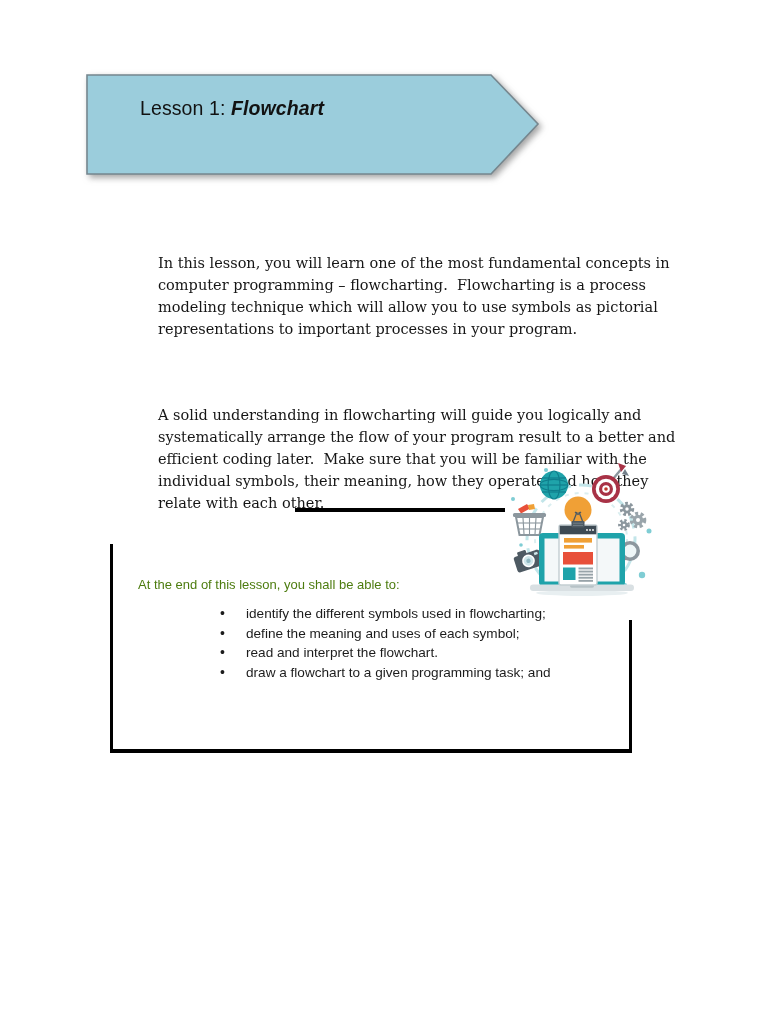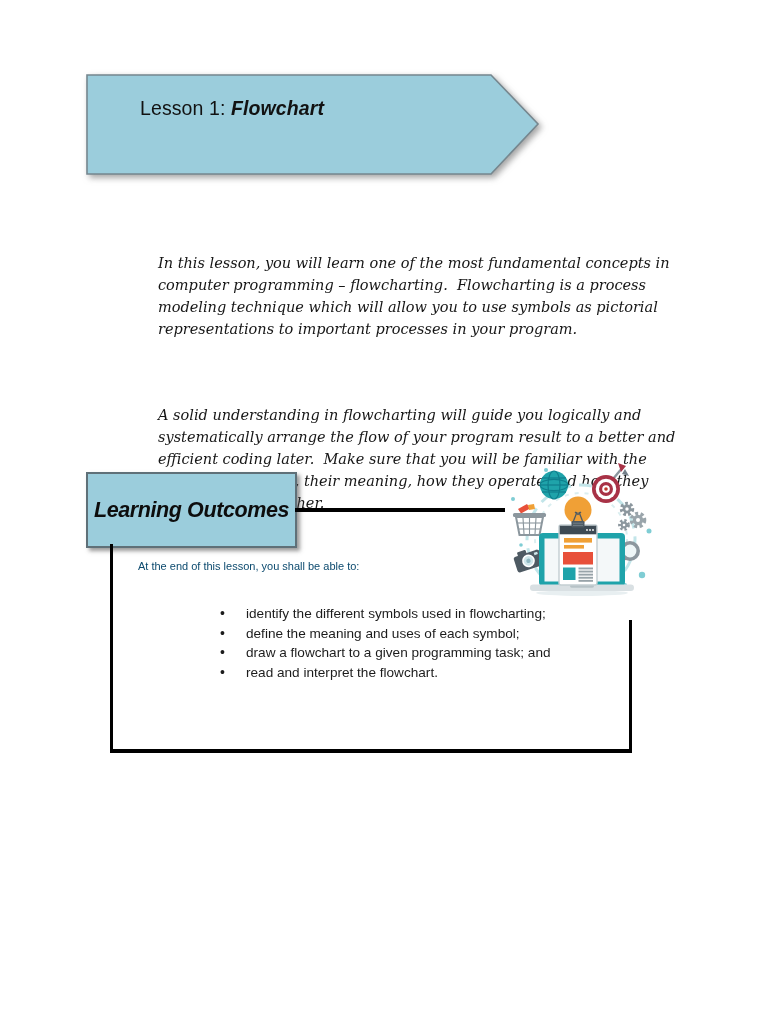--- a/index.html
+++ b/index.html
@@ -17,40 +17,40 @@
     white-space:pre; letter-spacing:0.1px;
   }
   .lesson-banner-text .em { font-weight:bold; font-style:italic; }
 
   
   .intro-text {
     position:absolute; left:158px; top:209px; width:535px;
     font-family:"DejaVu Serif", serif; font-size:14.5px; line-height:21.9px;
     color:#161616; white-space:pre-wrap;
   }
-  .intro-text p { margin:0 0 21px 0;font-style:italic; }
+  .intro-text p { margin:0 0 21px 0; }
 
   
   .lo-box {
     position:absolute; left:86px; top:472px; width:207px; height:72px;
     background:#9bcddc; border:2px solid #5f7078;
     box-shadow:3px 3px 4px rgba(70,70,70,0.55);
     display:flex; align-items:center; justify-content:center;
   }
   .lo-heading {
     font-size:21.5px; font-weight:bold; font-style:italic; color:#0d0d0d;
     letter-spacing:-0.4px; white-space:nowrap;
   }
   .line { position:absolute; background:#000000; }
   .lo-connector { left:295px; top:508px; width:210px; height:4px; }
   .lo-left-line { left:110px; top:544px; width:3px;  height:209px; }
   .lo-bottom-line { left:110px; top:749px; width:522px; height:4px; }
   .lo-right-line { left:629px; top:620px; width:3px; height:133px; }
 
-  .lo-intro { position:absolute; left:138px; top:560px; font-size:11px; color:#0c4a6e; }
+  .lo-intro { position:absolute; left:138px; top:577px; font-size:13px; color:#4d7c0f; }
   .lo-bullets {
     position:absolute; left:204px; top:588px; margin:16px; padding:0; list-style:none;
     font-size:13.6px; color:#1c1c1c;
   }
   .lo-bullets li { position:relative; padding-left:26px; line-height:19.7px; }
   .lo-bullets li::before { content:"\2022"; position:absolute; left:0; top:0; font-size:14px; }
 
   
   .illustration { position:absolute; left:503px; top:458px; width:160px; height:162px; }
   .illustration svg { display:block; width:100%; height:100%; }
@@ -65,34 +65,31 @@
       <polygon points="1,1 405,1 452,50 405,100 1,100" stroke="#76878f" stroke-width="1.6" fill="#9bcddc"></polygon>
     </svg>
     <div class="lesson-banner-text"><span>Lesson 1: </span><span class="em">Flowchart</span></div>
   </div>
 
   <div class="intro-text">
     <p>In this lesson, you will learn one of the most fundamental concepts in computer programming – flowcharting.  Flowcharting is a process modeling technique which will allow you to use symbols as pictorial representations to important processes in your program.</p>
     <p>A solid understanding in flowcharting will guide you logically and systematically arrange the flow of your program result to a better and efficient coding later.  Make sure that you will be familiar with the individual symbols, their meaning, how they operate and how they relate with each other.</p>
   </div>
 
-  <div class="lo-box">
-    <span class="lo-heading">Learning Outcomes</span>
-  </div>
   <div class="line lo-connector"></div>
   <div class="line lo-left-line"></div>
   <div class="line lo-bottom-line"></div>
   <div class="line lo-right-line"></div>
 
   <div class="lo-intro">At the end of this lesson, you shall be able to:</div>
   <ul class="lo-bullets">
     <li>identify the different symbols used in flowcharting;</li>
     <li>define the meaning and uses of each symbol;</li>
+    <li>read and interpret the flowchart.</li>
     <li>draw a flowchart to a given programming task; and</li>
-    <li>read and interpret the flowchart.</li>
   </ul>
 
   <div class="illustration">
     <svg viewBox="0 0 160 160">
 
       <circle cx="78" cy="80" r="54" fill="none" stroke="#c2e5e9" stroke-width="3" stroke-dasharray="13 8"></circle>
       <circle cx="78" cy="80" r="46" fill="none" stroke="#daeef0" stroke-width="2" stroke-dasharray="4 6"></circle>
 
       <g fill="#7fcdd4">
         <circle cx="10" cy="40" r="2"></circle>

